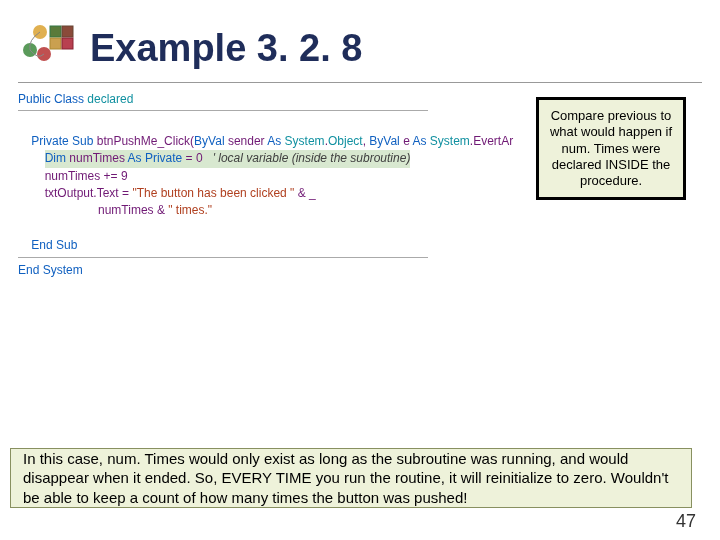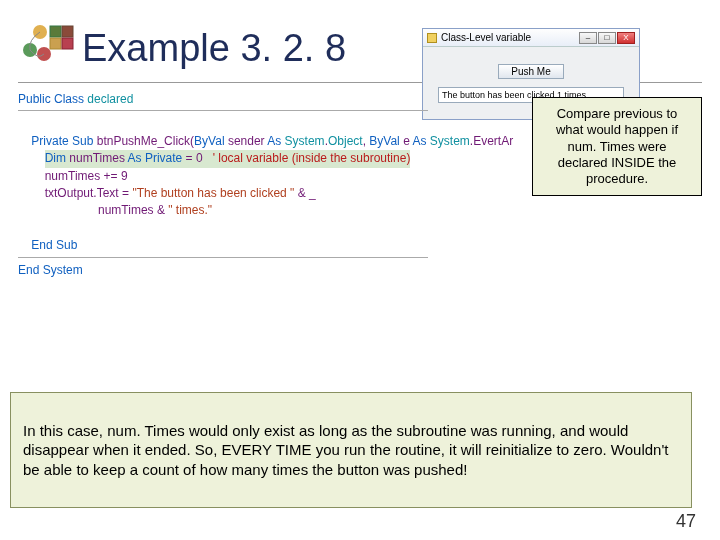--- a/index.html
+++ b/index.html
@@ -1,42 +1,42 @@
 <!DOCTYPE html>
 <html><head>
 <meta charset="utf-8">
 <style>
   * { box-sizing: border-box; margin: 0; padding: 0; }
   html, body { width: 720px; height: 540px; font-family: Arial, sans-serif; background: #fff; overflow: hidden; }
   .slide { width: 720px; height: 540px; position: relative; }
   .header { display: flex; align-items: center; padding: 20px 0 6px 18px; }
   .logo { width: 56px; height: 56px; margin-right: 8px; position: relative; }
-  .title { font-size: 38px; color: #1f2d5a; font-weight: 400; }
+  .title { font-size: 38px; color: #1f2d5a; font-weight: 700; margin-left: 8px; }
   .hr1 { margin: 0 18px 0 18px; border: none; border-top: 1px solid #999; }
   .mini-window { position: absolute; top: 28px; right: 80px; width: 218px; height: 92px; border: 1px solid #8aa0c8; background: #f4f4f4; font-size: 10px; }
   .mini-title { height: 18px; background: linear-gradient(#fefefe,#e8eef8); display: flex; align-items: center; padding: 0 4px; justify-content: space-between; border-bottom: 1px solid #bcc; }
   .mini-title-left { display: flex; align-items: center; gap: 4px; }
   .mini-app-icon { width: 10px; height: 10px; background: #f0d060; border: 1px solid #b09020; }
   .mini-btns { display: flex; gap: 1px; }
   .mini-btn { width: 18px; height: 12px; border: 1px solid #888; background: linear-gradient(#f8f8f8,#d8d8d8); display: flex; align-items: center; justify-content: center; font-size: 8px; font-family: Arial; }
   .mini-btn.close { background: linear-gradient(#f08080,#d03030); color: #fff; border-color: #a02020; }
   .mini-body { background: #eef0f2; height: calc(100% - 18px); display: flex; flex-direction: column; align-items: center; justify-content: center; gap: 8px; }
   .mini-push { padding: 1px 12px; border: 1px solid #9ab; background: linear-gradient(#fff,#e0e6ee); font-size: 10px; }
   .mini-out { width: 186px; height: 16px; background: #fff; border: 1px solid #9ab; padding: 0 3px; line-height: 14px; font-size: 9px; white-space: nowrap; overflow: hidden; }
   .code-area { position: relative; margin: 8px 18px 0 18px; height: 240px; }
   .code-font { font-family: "Segoe UI", "Tahoma", sans-serif; font-size: 12px; line-height: 1.45; white-space: pre; }
   .kw { color: #1060c0; }
   .ty { color: #1090a0; }
-  .cm { color: #b91c1c; }
+  .cm { color: #404040; font-style: italic; }
   .st { color: #b04020; }
   .id { color: #701a75; }
   .hl-line { background: #d8e8d0; display: inline-block; }
   .hr-thin { border: none; border-top: 1px solid #aaa; margin: 2px 0 4px 0; width: 60%; }
-  .callout1 { position: absolute; top: 6px; right: 0; width: 170px; background: #eef2da; border: 1px solid #000000; padding: 8px 10px; font-size: 13px; text-align: center; line-height: 1.25; }
-  .callout2 { position: absolute; left: 10px; right: 28px; bottom: 32px; background: #eef2da; border: 1px solid #889060; padding: 28px 12px; font-size: 15px; line-height: 1.3; margin-top: 16px; }
+  .callout1 { position: absolute; top: 6px; right: 16px; width: 150px; background: #eef2da; border: 3px solid #000000; padding: 8px 10px; font-size: 13px; text-align: center; line-height: 1.25; }
+  .callout2 { position: absolute; left: 10px; right: 28px; bottom: 32px; background: #eef2da; border: 1px solid #889060; padding: 0 12px; font-size: 15px; line-height: 1.3; margin-top: 16px; }
   .pagenum { position: absolute; right: 24px; bottom: 8px; font-size: 18px; color: #333; }
   .lg-svg { width: 56px; height: 56px; }
 </style>
 </head>
 <body>
 
 <div class="slide">
 
   <div class="header">
     <div class="logo">
@@ -48,37 +48,20 @@
         <circle cx="22" cy="12" r="7" fill="#e0b050"></circle>
         <circle cx="12" cy="30" r="7" fill="#5a9a5a"></circle>
         <circle cx="26" cy="34" r="7" fill="#c05050"></circle>
         <path d="M22 12 Q10 20 12 30 Q20 40 26 34" fill="none" stroke="#888" stroke-width="1"></path>
       </svg>
     </div>
     <div class="title">Example 3. 2. 8</div>
   </div>
   <hr class="hr1">
 
-  <div class="mini-window">
-    <div class="mini-title">
-      <div class="mini-title-left">
-        <span class="mini-app-icon"></span>
-        <span>Class-Level variable</span>
-      </div>
-      <div class="mini-btns">
-        <span class="mini-btn">–</span>
-        <span class="mini-btn">□</span>
-        <span class="mini-btn close">X</span>
-      </div>
-    </div>
-    <div class="mini-body">
-      <button class="mini-push">Push Me</button>
-      <div class="mini-out">The button has been clicked 1 times.</div>
-    </div>
-  </div>
 
   <div class="code-area">
     <div class="callout1">Compare previous to what would happen if num. Times were declared INSIDE the procedure.</div>
 
     <div class="code-font"><span class="kw">Public Class </span><span class="ty">declared</span>
 <hr class="hr-thin">
     <span class="kw">Private Sub </span><span class="id">btnPushMe_Click(</span><span class="kw">ByVal</span><span class="id"> sender </span><span class="kw">As </span><span class="ty">System</span><span class="id">.</span><span class="ty">Object</span><span class="id">, </span><span class="kw">ByVal</span><span class="id"> e </span><span class="kw">As </span><span class="ty">System</span><span class="id">.</span><span class="id">EvertAr</span>
         <span class="hl-line"><span class="kw">Dim </span><span class="id">numTimes </span><span class="kw">As Private</span><span class="id"> = 0   </span><span class="cm">' local variable (inside the subroutine)</span></span>
         <span class="id">numTimes += 9</span>
         <span class="id">txtOutput.Text = </span><span class="st">"The button has been clicked "</span><span class="id"> &amp; _</span>

